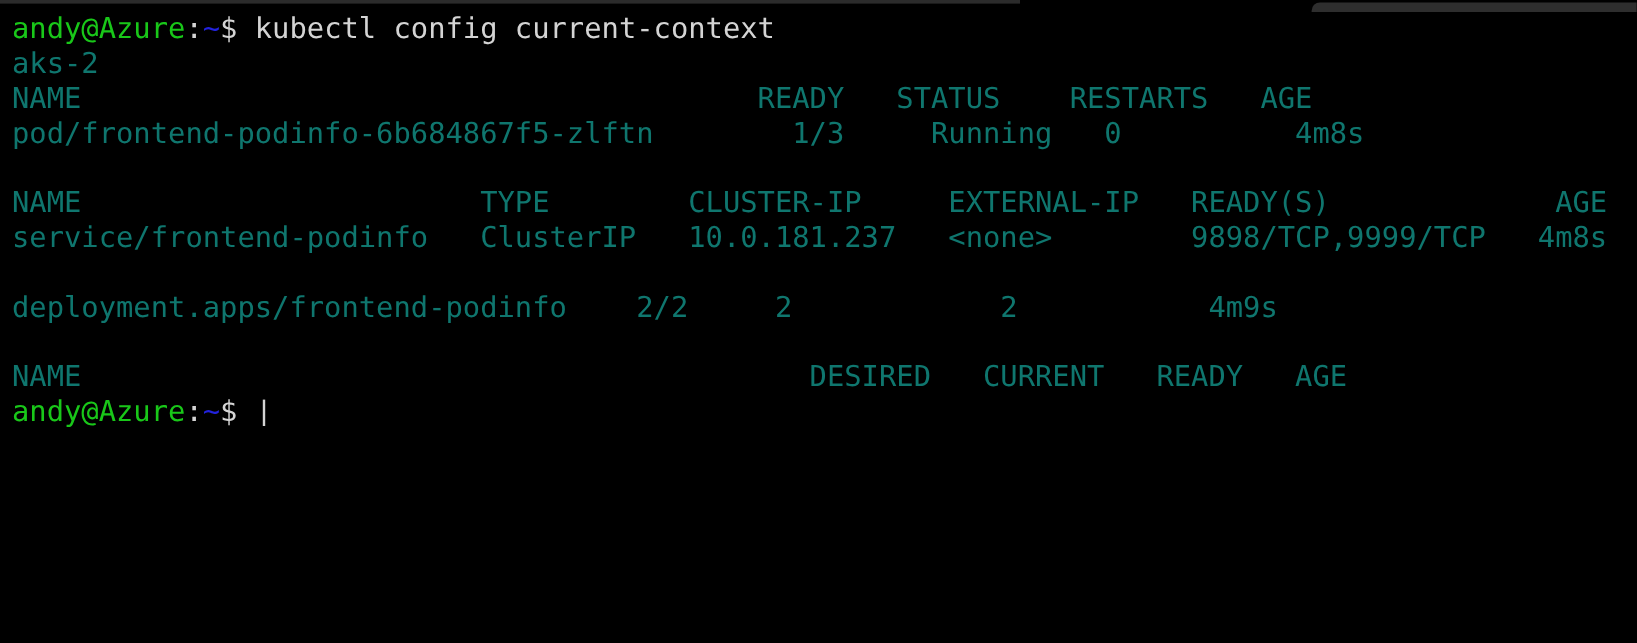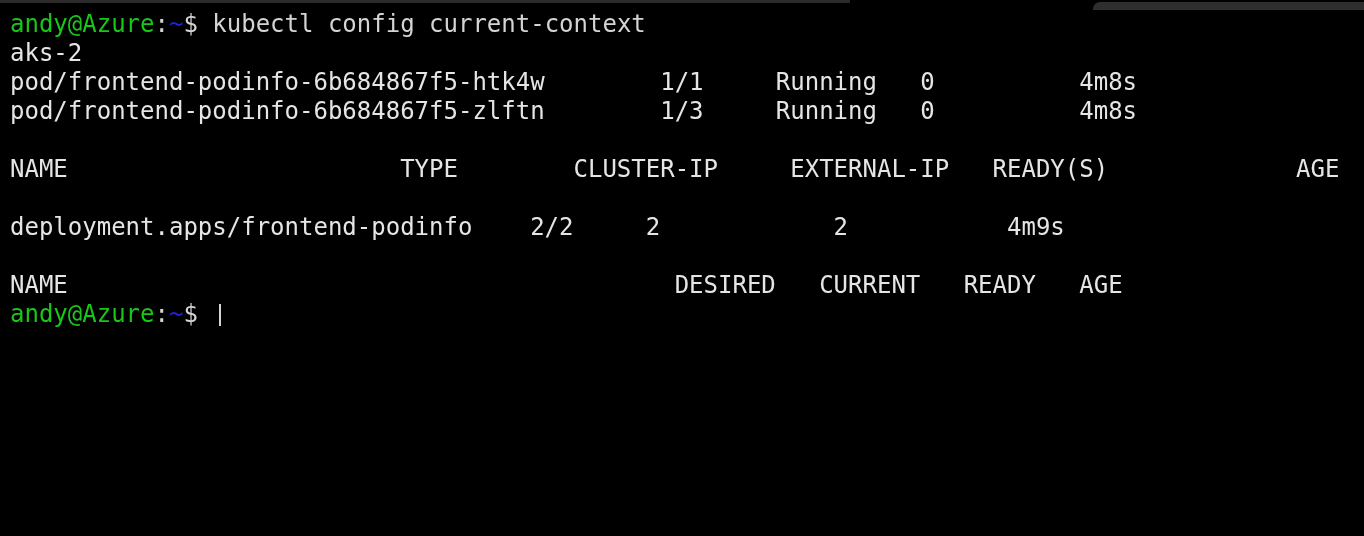--- a/index.html
+++ b/index.html
@@ -70,21 +70,21 @@
   }
   .term-line.blank {
     color: transparent;
   }
 
   .seg-user   { color: #19c719; }
   .seg-colon  { color: #d4d4d4; }
   .seg-path   { color: #2222dd; }
   .seg-dollar { color: #d4d4d4; }
   .seg-cmd    { color: #d4d4d4; }
-  .seg-out    { color: #e5e5e5; }
+  .seg-out    { color: #0f766e; }
 
   .cursor {
     display: inline-block;
     width: 2px;
     height: 22px;
     background: #d4d4d4;
     vertical-align: -4px;
     margin-left: 7px;
   }
 </style>
@@ -94,24 +94,25 @@
 <div id="terminal-window">
 
   <div id="window-chrome">
     <div id="chrome-left-strip"></div>
     <div id="chrome-tab-right"></div>
   </div>
 
   <div id="terminal-body">
       <div class="term-line"><span class="seg-user">andy@Azure</span><span class="seg-colon">:</span><span class="seg-path">~</span><span class="seg-dollar">$</span><span class="seg-cmd"> kubectl config current-context</span></div>
       <div class="term-line"><span class="seg-out">aks-2</span></div>
-      <div class="term-line"><span class="seg-out">pod/frontend-podinfo-6b684867f5-htk4w        1/1     Running   0          4m8s</span></div>
+      <div class="term-line"><span class="seg-out">NAME                                       READY   STATUS    RESTARTS   AGE</span></div>
       <div class="term-line"><span class="seg-out">pod/frontend-podinfo-6b684867f5-zlftn        1/3     Running   0          4m8s</span></div>
       <div class="term-line blank"><span class="seg-out"></span></div>
       <div class="term-line"><span class="seg-out">NAME                       TYPE        CLUSTER-IP     EXTERNAL-IP   READY(S)             AGE</span></div>
+      <div class="term-line"><span class="seg-out">service/frontend-podinfo   ClusterIP   10.0.181.237   &lt;none&gt;        9898/TCP,9999/TCP   4m8s</span></div>
       <div class="term-line blank"><span class="seg-out"></span></div>
       <div class="term-line"><span class="seg-out">deployment.apps/frontend-podinfo    2/2     2            2           4m9s</span></div>
       <div class="term-line blank"><span class="seg-out"></span></div>
       <div class="term-line"><span class="seg-out">NAME                                          DESIRED   CURRENT   READY   AGE</span></div>
       <div class="term-line"><span class="seg-user">andy@Azure</span><span class="seg-colon">:</span><span class="seg-path">~</span><span class="seg-dollar">$</span><span class="seg-cmd"> </span><span class="cursor"></span></div>
     </div>
 
 </div>
 
 </body></html>

